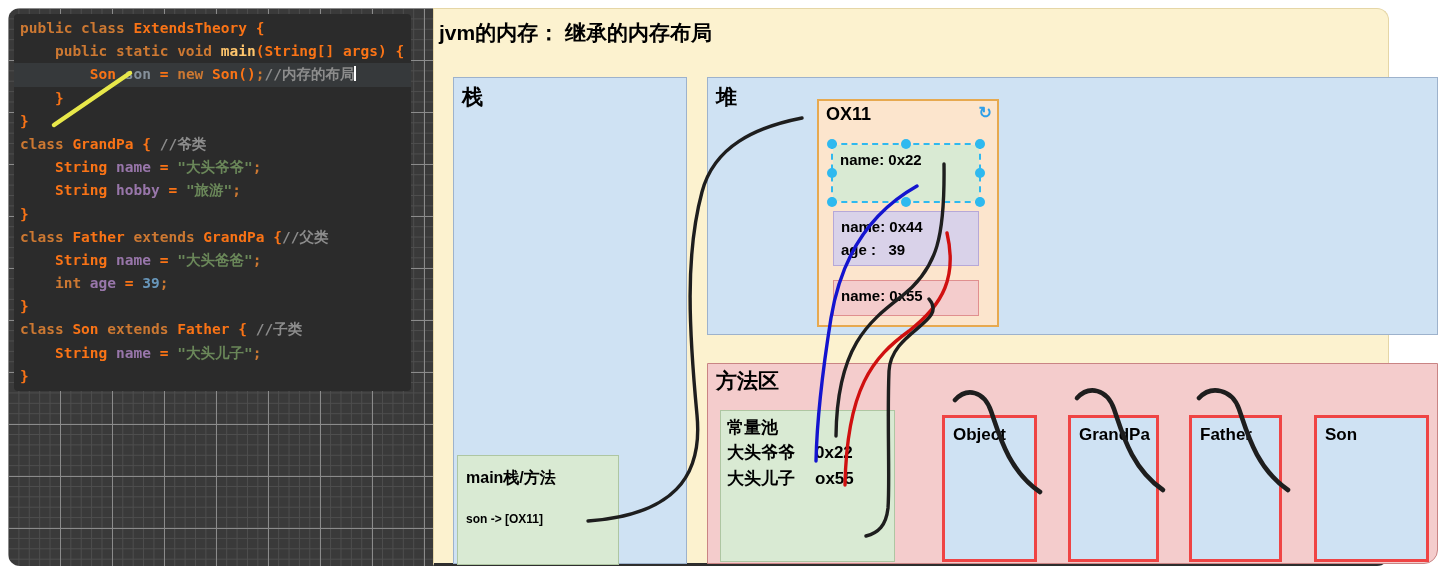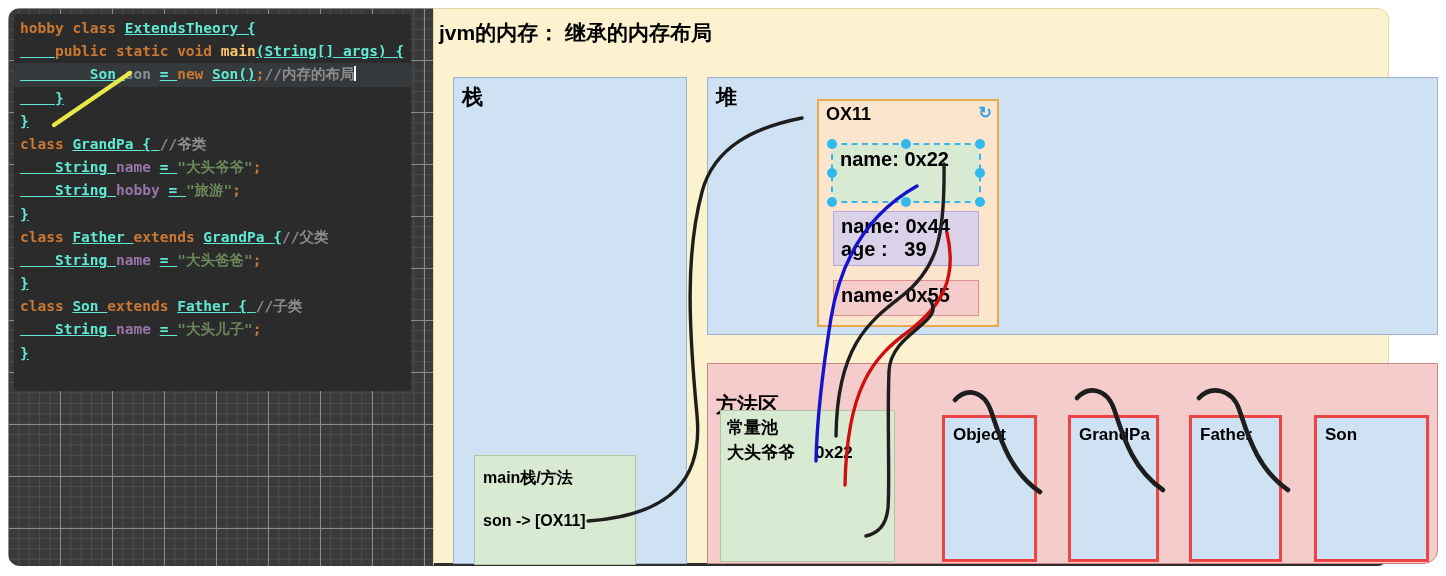--- a/index.html
+++ b/index.html
@@ -16,62 +16,62 @@
       linear-gradient(to right,#4e4e4e 1px,transparent 1px),
       linear-gradient(to bottom,#4e4e4e 1px,transparent 1px);
     background-size:52px 52px,52px 52px,10.4px 10.4px,10.4px 10.4px;
     border-radius:12px 0 0 12px;}
   .code-block{position:absolute;left:6px;top:6px;width:397px;height:377px;
     background:#2b2b2b;border-radius:4px;padding-top:3px;
     font-family:"DejaVu Sans Mono","Liberation Mono",monospace;
     font-size:14.5px;font-weight:bold;line-height:23.2px;color:#bdc3cc;}
   .cl{white-space:pre;padding-left:6px;height:23.2px;}
   .cl.hl{background:#36393b;}
-  .tok-kw{color:#cc7832;} .tok-id{color:#5eead4;text-decoration:underline;} .tok-fn{color:#ffc66d;}
+  .tok-kw{color:#cc7832;} .tok-id{color:#f97316;} .tok-fn{color:#ffc66d;}
   .tok-field{color:#9876aa;} .tok-var{color:#85909a;} .tok-str{color:#6a8759;}
   .tok-num{color:#6897bb;} .tok-cmt{color:#8c8c8c;} .tok-semi{color:#cc7832;}
   .caret{display:inline-block;width:2px;height:15px;background:#ffffff;vertical-align:-2px;}
 
   
   .panel-right{position:absolute;left:433px;top:8px;width:956px;height:558px;
     background:var(--c-panel-bg,#fcf2cf);border:1px solid #e5d6a6;border-bottom:3px solid #2e2e2e;
     border-radius:0 12px 12px 0;padding-left:12px;}
   .diagram-title{position:absolute;left:5px;top:10px;font-size:21px;font-weight:bold;color:#000;}
 
   .dbox{position:absolute;border:1px solid #9db2cc;background:var(--c-box-blue,#cfe2f3);}
   .dlabel{position:absolute;left:8px;top:5px;font-size:21px;font-weight:bold;color:#000;}
 
   .stack-box{left:19px;top:68px;width:234px;height:487px;}
-  .stack-frame{position:absolute;left:20px;top:377px;width:162px;height:110px;
+  .stack-frame{position:absolute;left:3px;top:377px;width:162px;height:110px;
     background:var(--c-box-green,#d9ead3);border:1px solid #aec6a2;}
   .stack-frame .fl1{position:absolute;left:8px;top:12px;font-size:16px;font-weight:bold;white-space:pre;}
-  .stack-frame .fl2{position:absolute;left:8px;top:56px;font-size:16px;font-weight:bold;white-space:pre;}
+  .stack-frame .fl2{position:absolute;left:8px;top:56px;font-size:12px;font-weight:bold;white-space:pre;}
 
   .heap-box{left:273px;top:68px;width:731px;height:258px;}
 
   .ox11-box{position:absolute;left:109px;top:21px;width:182px;height:228px;
     background:var(--c-box-orange,#fce5cd);border:2px solid #e7a94f;}
   .ox11-title{position:absolute;left:7px;top:3px;font-size:18px;font-weight:bold;}
   .rotate-icon{position:absolute;right:5px;top:4px;font-size:16px;font-weight:bold;
     color:#2f9fe8;line-height:16px;}
-  .field-box{position:absolute;left:14px;width:146px;font-size:20px;font-weight:bold;}
+  .field-box{position:absolute;left:14px;width:146px;font-size:15px;font-weight:bold;}
   .field-line{white-space:pre;padding:3px 0 0 7px;line-height:23px;}
   .fb-grandpa{top:44px;height:56px;background:var(--c-box-green,#d9ead3);
     outline:2px dashed var(--c-selection-cyan,#2fb9ef);outline-offset:0px;}
   .fb-father{top:110px;height:55px;background:var(--c-box-purple,#d9d2e9);border:1px solid #b6a8d8;}
   .fb-son{top:179px;height:36px;background:var(--c-box-pink,#f4cccc);border:1px solid #e08f8f;}
   .handle{position:absolute;width:10px;height:10px;border-radius:50%;
     background:var(--c-selection-cyan,#2fb9ef);}
   .h-tl{left:-6px;top:-6px;} .h-tm{left:68px;top:-6px;} .h-tr{right:-6px;top:-6px;}
   .h-ml{left:-6px;top:23px;} .h-mr{right:-6px;top:23px;}
   .h-bl{left:-6px;bottom:-6px;} .h-bm{left:68px;bottom:-6px;} .h-br{right:-6px;bottom:-6px;}
 
   .method-box{left:273px;top:354px;width:731px;height:201px;
     background:var(--c-box-pink,#f4cccc);border:1px solid #c98484;border-radius:0 0 14px 0;}
-  .method-box > .dlabel{top:3px;margin-top:24px;}
+  .method-box > .dlabel{top:3px;}
   .cp-box{position:absolute;left:12px;top:46px;width:175px;height:152px;
     background:var(--c-box-green,#d9ead3);border:1px solid #aec6a2;}
   .cp-title{padding:4px 0 0 6px;font-size:17px;font-weight:bold;line-height:25px;}
   .cp-row{padding-left:6px;font-size:17px;font-weight:bold;line-height:26px;white-space:pre;}
   .cp-row .lbl{display:inline-block;min-width:88px;}
   .class-box{position:absolute;top:51px;height:147px;background:var(--c-box-blue,#cfe2f3);
     border:3px solid #ef4444;margin-left:24px;}
   .class-box span{display:block;padding:7px 0 0 8px;font-size:17px;font-weight:bold;}
 
   
@@ -83,31 +83,32 @@
   .overlay path{fill:none;stroke-linecap:round;}
 </style>
 </head>
 <body>
 
 <div class="page">
 
   <div class="canvas-left">
     <div class="code-block">
       <div id="code-lines">
-          <div class="cl"><span class="tok-kw">hobby class </span><span class="tok-id">ExtendsTheory </span><span class="tok-id">{</span></div>
+          <div class="cl"><span class="tok-kw">public class </span><span class="tok-id">ExtendsTheory </span><span class="tok-id">{</span></div>
           <div class="cl"><span class="tok-id">    </span><span class="tok-kw">public static void </span><span class="tok-fn">main</span><span class="tok-id">(String[] args) {</span></div>
           <div class="cl hl"><span class="tok-id">        </span><span class="tok-id">Son </span><span class="tok-var">son </span><span class="tok-id">= </span><span class="tok-kw">new </span><span class="tok-id">Son()</span><span class="tok-semi">;</span><span class="tok-cmt">//内存的布局</span><span class="caret"></span></div>
           <div class="cl"><span class="tok-id">    }</span></div>
           <div class="cl"><span class="tok-id">}</span></div>
           <div class="cl"><span class="tok-kw">class </span><span class="tok-id">GrandPa </span><span class="tok-id">{ </span><span class="tok-cmt">//爷类</span></div>
           <div class="cl"><span class="tok-id">    String </span><span class="tok-field">name </span><span class="tok-id">= </span><span class="tok-str">"大头爷爷"</span><span class="tok-semi">;</span></div>
           <div class="cl"><span class="tok-id">    String </span><span class="tok-field">hobby </span><span class="tok-id">= </span><span class="tok-str">"旅游"</span><span class="tok-semi">;</span></div>
           <div class="cl"><span class="tok-id">}</span></div>
           <div class="cl"><span class="tok-kw">class </span><span class="tok-id">Father </span><span class="tok-kw">extends </span><span class="tok-id">GrandPa </span><span class="tok-id">{</span><span class="tok-cmt">//父类</span></div>
           <div class="cl"><span class="tok-id">    String </span><span class="tok-field">name </span><span class="tok-id">= </span><span class="tok-str">"大头爸爸"</span><span class="tok-semi">;</span></div>
+          <div class="cl"><span class="tok-id">    </span><span class="tok-kw">int </span><span class="tok-field">age </span><span class="tok-id">= </span><span class="tok-num">39</span><span class="tok-semi">;</span></div>
           <div class="cl"><span class="tok-id">}</span></div>
           <div class="cl"><span class="tok-kw">class </span><span class="tok-id">Son </span><span class="tok-kw">extends </span><span class="tok-id">Father </span><span class="tok-id">{ </span><span class="tok-cmt">//子类</span></div>
           <div class="cl"><span class="tok-id">    String </span><span class="tok-field">name </span><span class="tok-id">= </span><span class="tok-str">"大头儿子"</span><span class="tok-semi">;</span></div>
           <div class="cl"><span class="tok-id">}</span></div>
         </div>
     </div>
   </div>
 
   <div class="panel-right">
     <div class="diagram-title">jvm的内存： 继承的内存布局</div>
@@ -148,20 +149,21 @@
         </div>
       </div>
     </div>
 
     <div class="method-box dbox" style="background:var(--c-box-pink,#f4cccc);border-color:#c98484;">
       <div class="dlabel">方法区</div>
       <div class="cp-box">
         <div class="cp-title">常量池</div>
         <div id="cp-rows">
             <div class="cp-row"><span class="lbl">大头爷爷</span><span>0x22</span></div>
+            <div class="cp-row"><span class="lbl">大头儿子</span><span>ox55</span></div>
           </div>
       </div>
       <div id="class-boxes">
           <div class="class-box" style="left: 210px; width: 95px;">
             <span>Object</span>
           </div>
           <div class="class-box" style="left: 336px; width: 91px;">
             <span>GrandPa</span>
           </div>
           <div class="class-box" style="left: 457px; width: 93px;">

